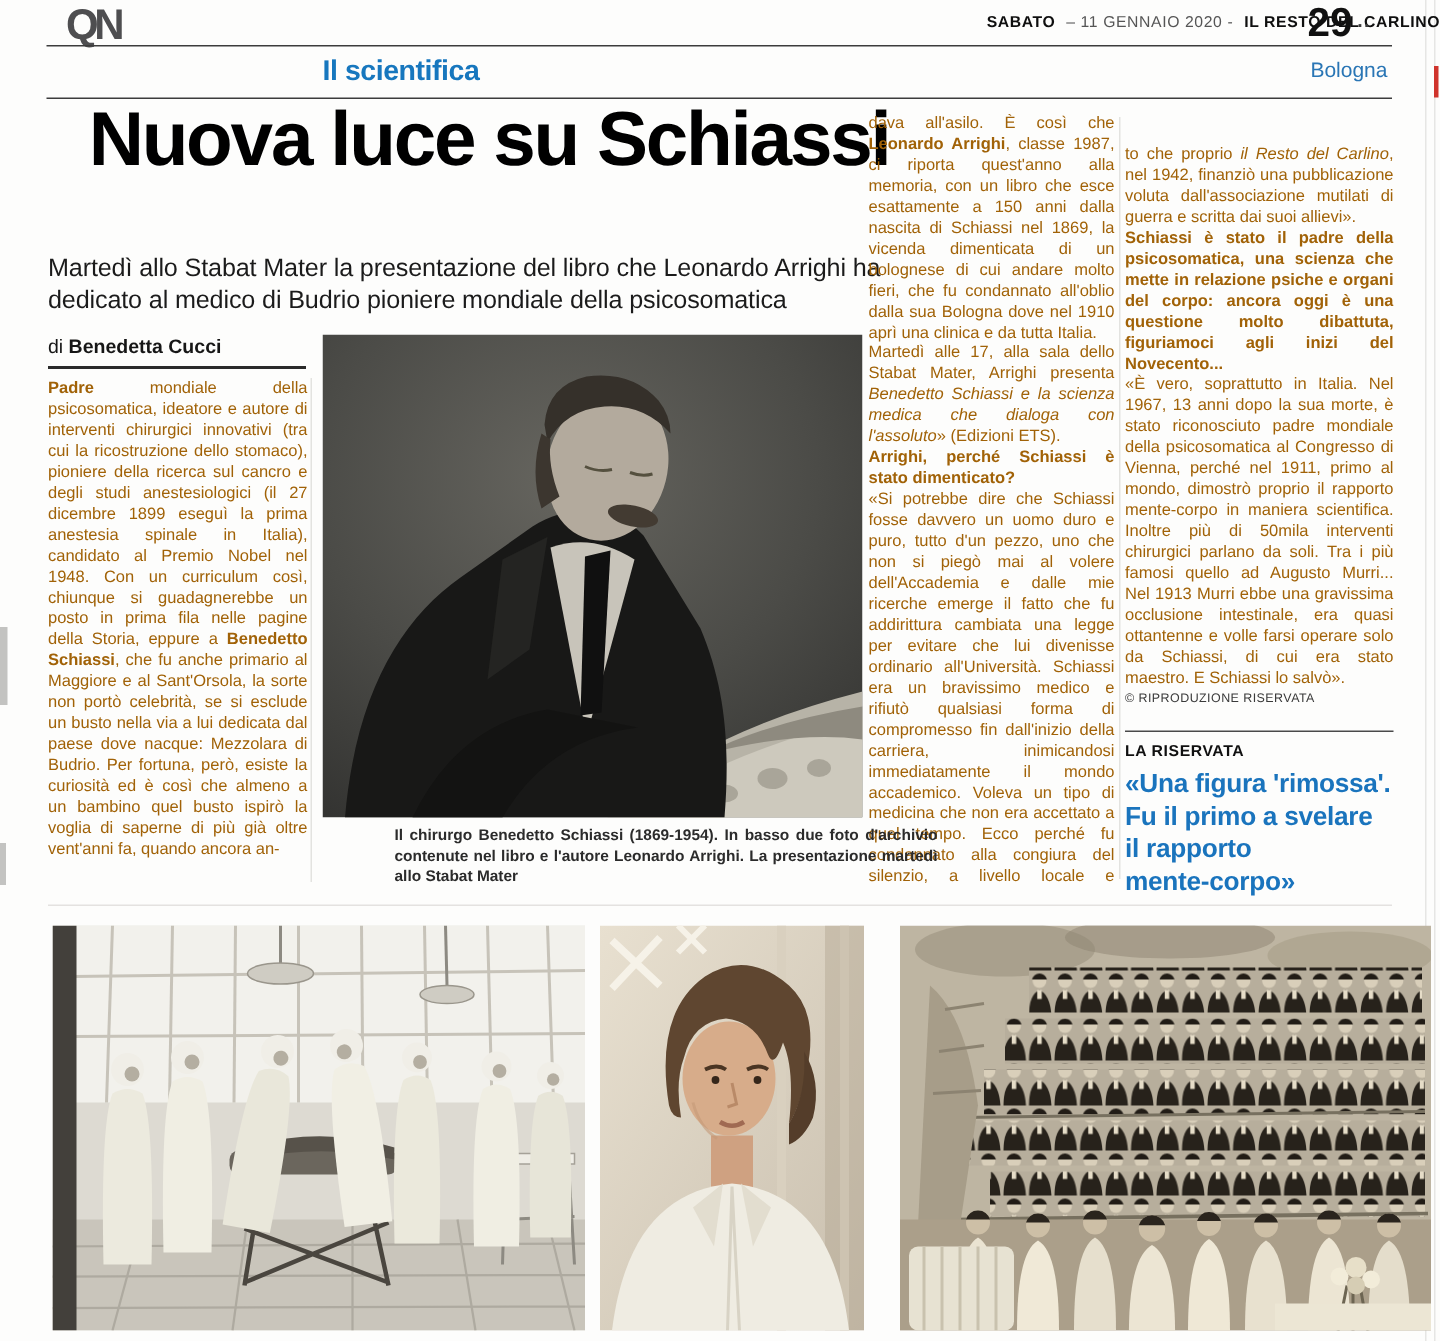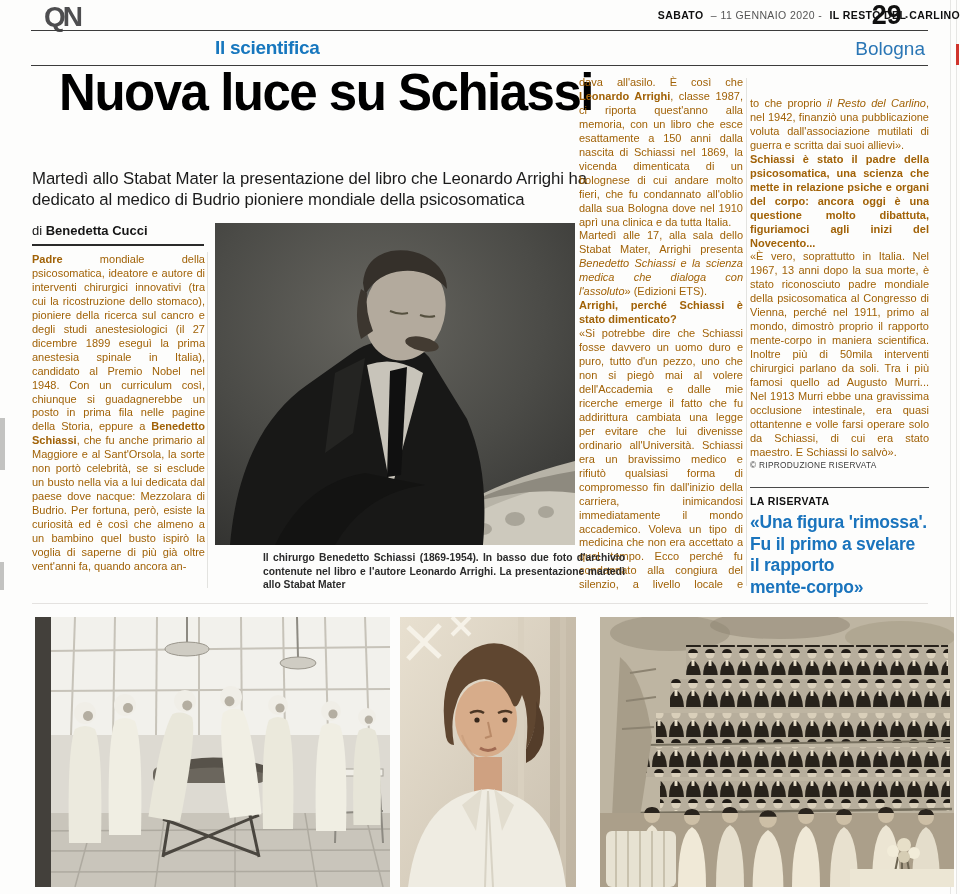--- a/index.html
+++ b/index.html
@@ -14,21 +14,21 @@
   .d-bold{font-weight:700;color:#0f0f0f;}
   .d-mid{color:#555;margin:0 4px;}
   .pagenum{position:absolute;right:46px;top:0px;font-size:27px;font-weight:800;color:#101010;}
   .pagedots{font-size:13px;font-weight:800;color:#3c3c3c;letter-spacing:1px;margin-left:3px;
             vertical-align:6px;}
   .rule{position:absolute;left:31px;right:32px;height:1px;background:#3c3c3c;}
   .rule1{top:30px;}
   .rule2{top:65px;}
   .section-label{position:absolute;left:215px;top:37px;font-size:19px;font-weight:800;
                  color:#1777be;letter-spacing:-.3px;}
-  .edition-label{position:absolute;right:35px;top:38px;font-size:19px;font-weight:400;
+  .edition-label{position:absolute;right:35px;top:38px;font-size:14px;font-weight:400;
                  color:#2a76b5;}
   .red-mark{position:absolute;right:1px;top:44px;width:3px;height:21px;background:#d0342c;}
 
   
   .headline{position:absolute;left:31px;top:70px;width:562px;font-size:51px;line-height:46px;
             font-weight:800;color:#000000;letter-spacing:-1.5px;text-align:right;}
   .standfirst{position:absolute;left:32px;top:169px;width:556px;font-size:16.8px;
               line-height:20.5px;color:#1b1b1b;letter-spacing:-.1px;}
   .byline{position:absolute;left:32px;top:223px;font-size:13px;color:#161616;}
   .byline .b{font-weight:700;}

